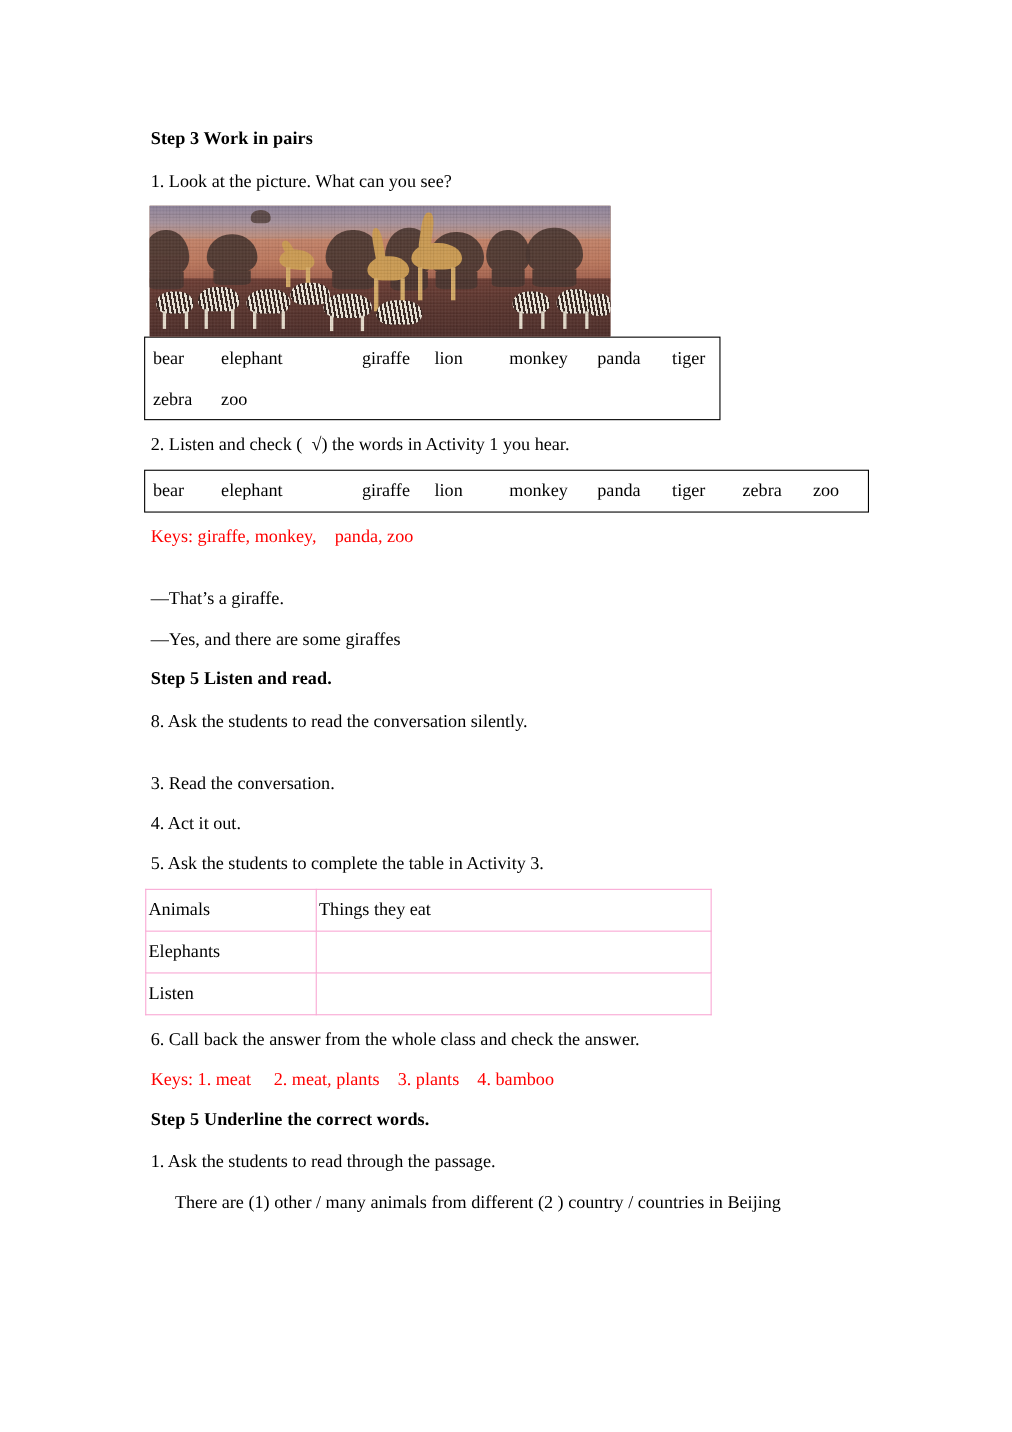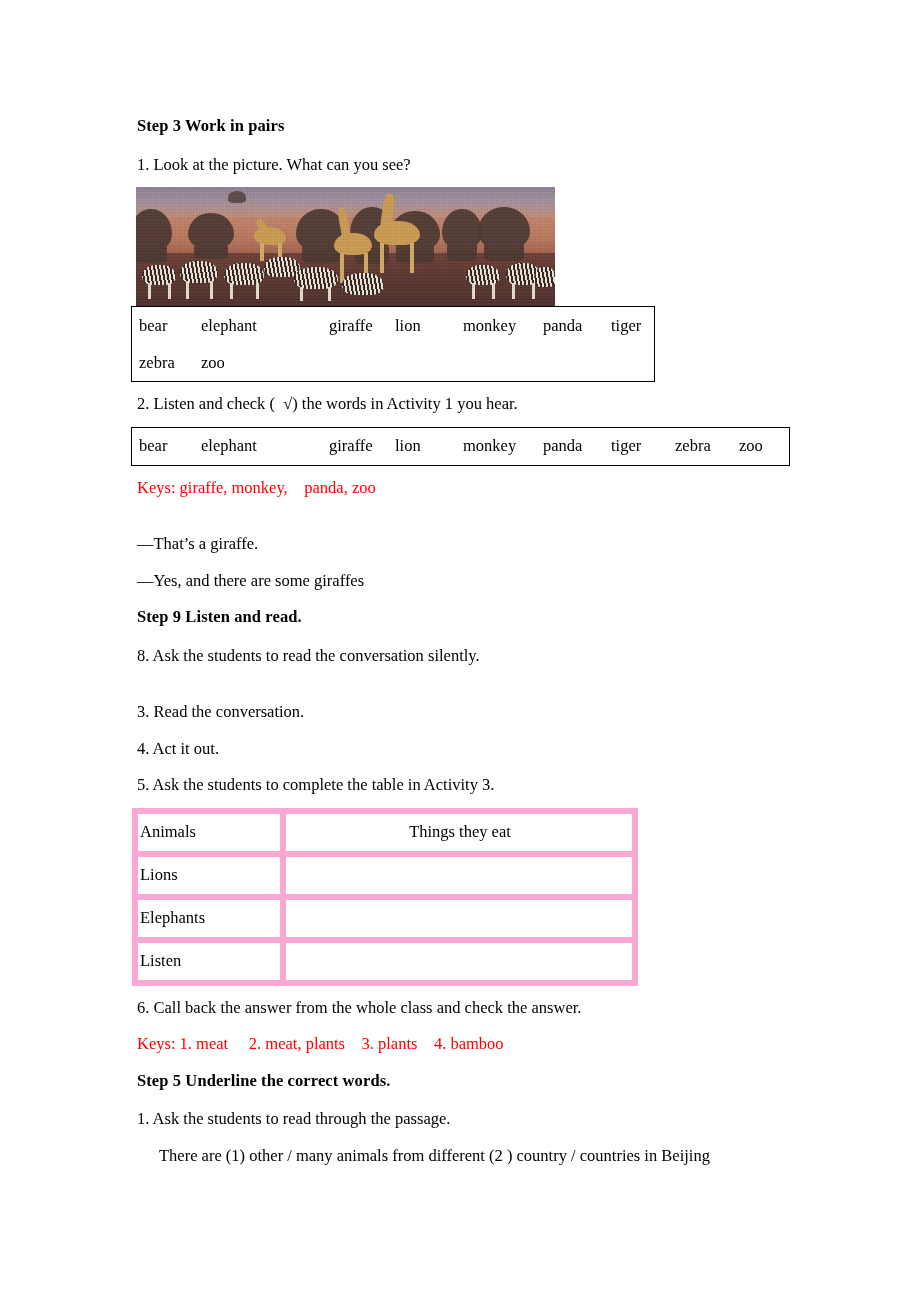--- a/index.html
+++ b/index.html
@@ -162,29 +162,29 @@
 
   
   table.eat-table {
     border-collapse: collapse;
     table-layout: fixed;
     width: 484px;
     margin-left: -5px;
     background: #ffffff;
   }
   table.eat-table td {
-    border: 6px solid #f9a8d4;
+    border: 1px solid #f9a8d4;
     height: 37px;
     font-size: 16.5px;
-    padding: 0 0 0 2px;
+    padding: 0 12px 0 2px;
     vertical-align: middle;
     line-height: 1;
   }
   table.eat-table td.col-a { width: 140px; }
-  table.eat-table td.col-b { width: 344px; text-align: center; }
+  table.eat-table td.col-b { width: 344px; }
 
   .indent-line { padding-left: 22px; }
 </style>
 </head>
 <body>
 
 <div id="page">
   <div id="content">
 
     <div class="heading">Step 3 Work in pairs</div>
@@ -288,41 +288,37 @@
 
     <div class="sp-14"></div>
     <div class="keys">Keys: giraffe, monkey,    panda, zoo</div>
     <div class="sp-20"></div>
     <div class="sp-20"></div>
     <div class="para">—That’s a giraffe.</div>
     <div class="sp-20"></div>
     <div class="para">—Yes, and there are some giraffes</div>
 
     <div class="sp-20"></div>
-    <div class="heading">Step 9 Listen and read.</div>
+    <div class="heading">Step 5 Listen and read.</div>
     <div class="sp-22"></div>
     <div class="para">8. Ask the students to read the conversation silently.</div>
     <div class="sp-20"></div>
     <div class="sp-20"></div>
     <div class="para">3. Read the conversation.</div>
     <div class="sp-20"></div>
     <div class="para">4. Act it out.</div>
     <div class="sp-20"></div>
     <div class="para">5. Ask the students to complete the table in Activity 3.</div>
     <div class="sp-14"></div>
 
     <table class="eat-table">
       <tbody>
         <tr>
           <td class="col-a">Animals</td>
           <td class="col-b">Things they eat</td>
-        </tr>
-        <tr>
-          <td class="col-a">Lions</td>
-          <td class="col-b"></td>
         </tr>
         <tr>
           <td class="col-a">Elephants</td>
           <td class="col-b"></td>
         </tr>
         <tr>
           <td class="col-a">Listen</td>
           <td class="col-b"></td>
         </tr>
       </tbody>

